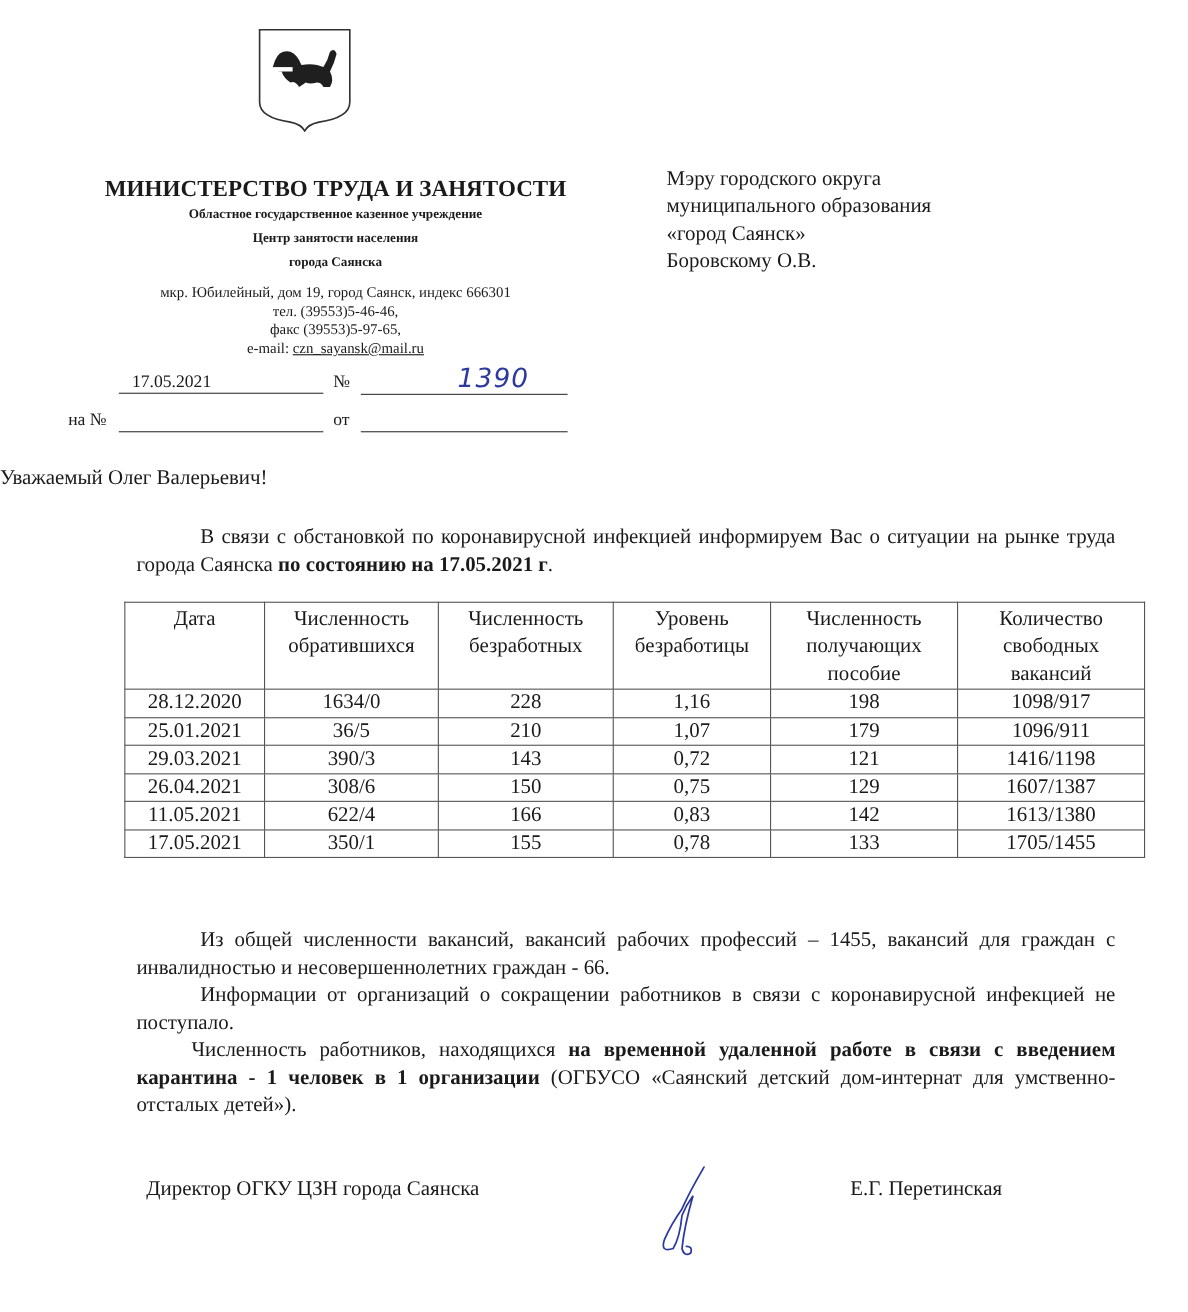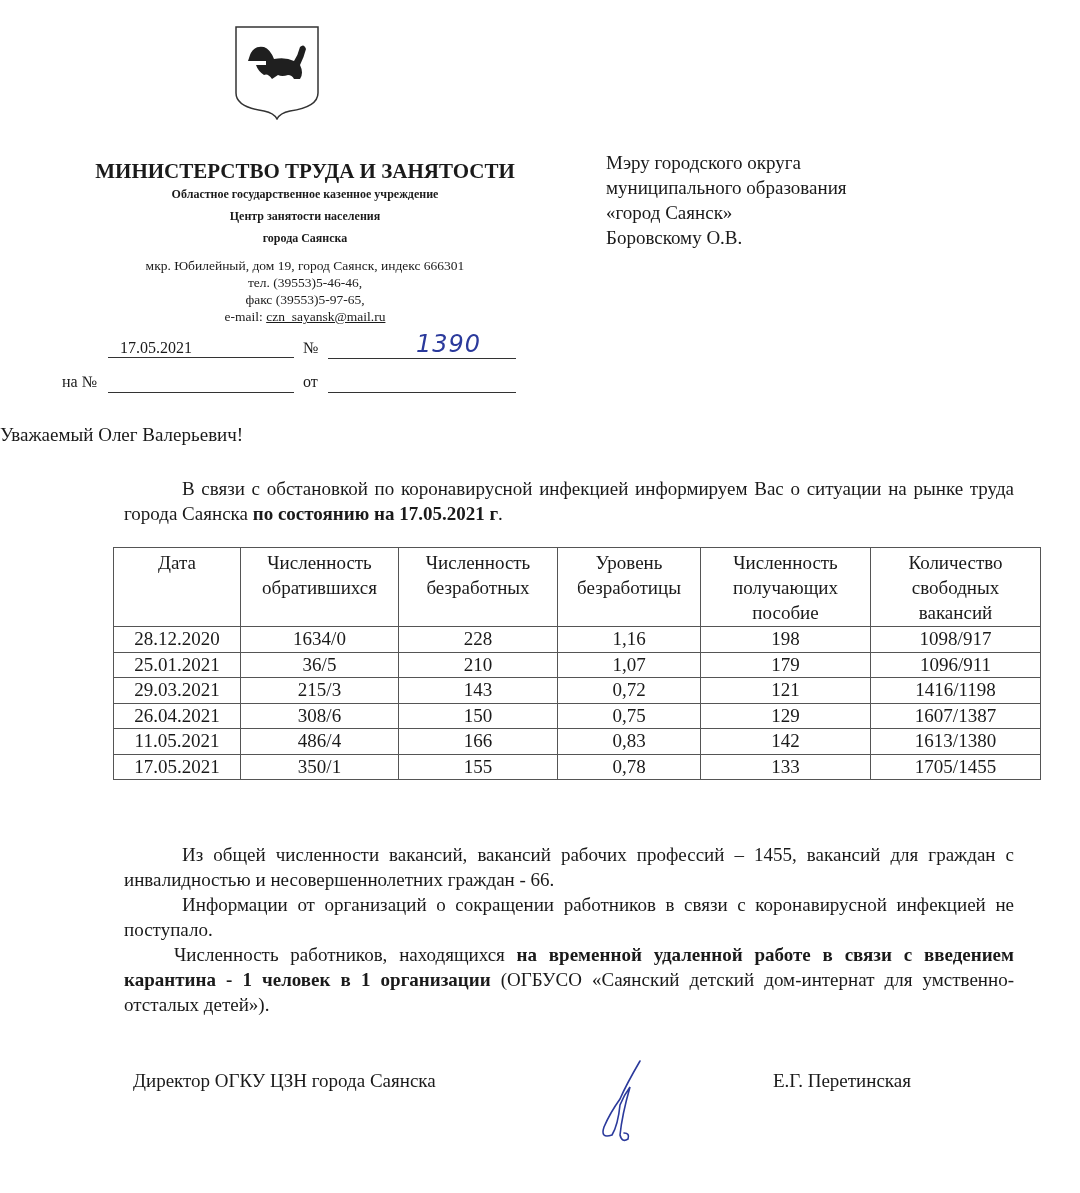--- a/index.html
+++ b/index.html
@@ -122,37 +122,37 @@
     <tr>
       <td>25.01.2021</td>
       <td>36/5</td>
       <td>210</td>
       <td>1,07</td>
       <td>179</td>
       <td>1096/911</td>
     </tr>
     <tr>
       <td>29.03.2021</td>
-      <td>215/3</td>
+      <td>390/3</td>
       <td>143</td>
       <td>0,72</td>
       <td>121</td>
       <td>1416/1198</td>
     </tr>
     <tr>
       <td>26.04.2021</td>
       <td>308/6</td>
       <td>150</td>
       <td>0,75</td>
       <td>129</td>
       <td>1607/1387</td>
     </tr>
     <tr>
       <td>11.05.2021</td>
-      <td>486/4</td>
+      <td>622/4</td>
       <td>166</td>
       <td>0,83</td>
       <td>142</td>
       <td>1613/1380</td>
     </tr>
     <tr>
       <td>17.05.2021</td>
       <td>350/1</td>
       <td>155</td>
       <td>0,78</td>

